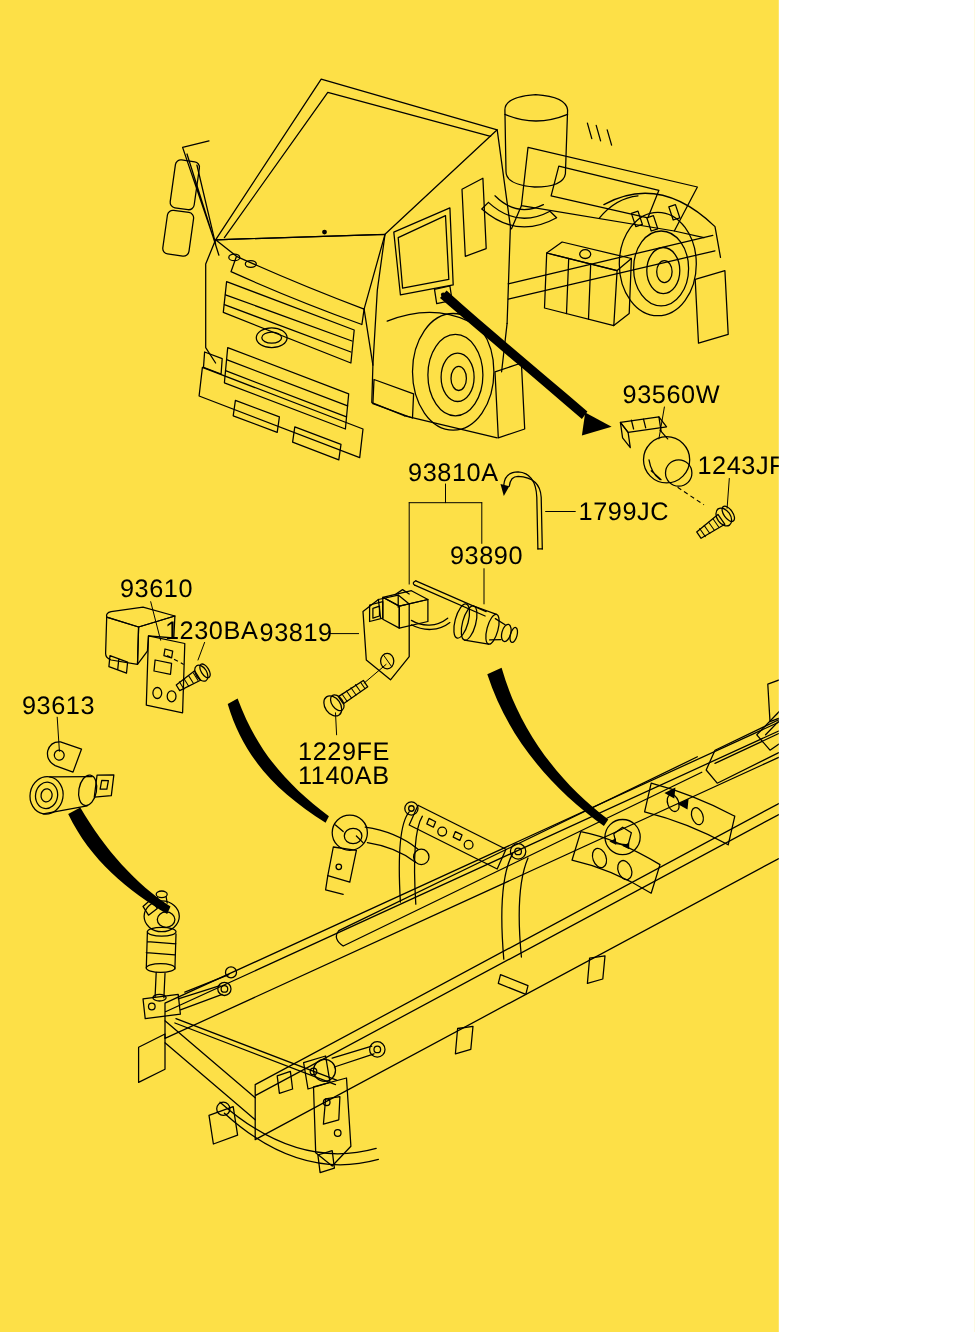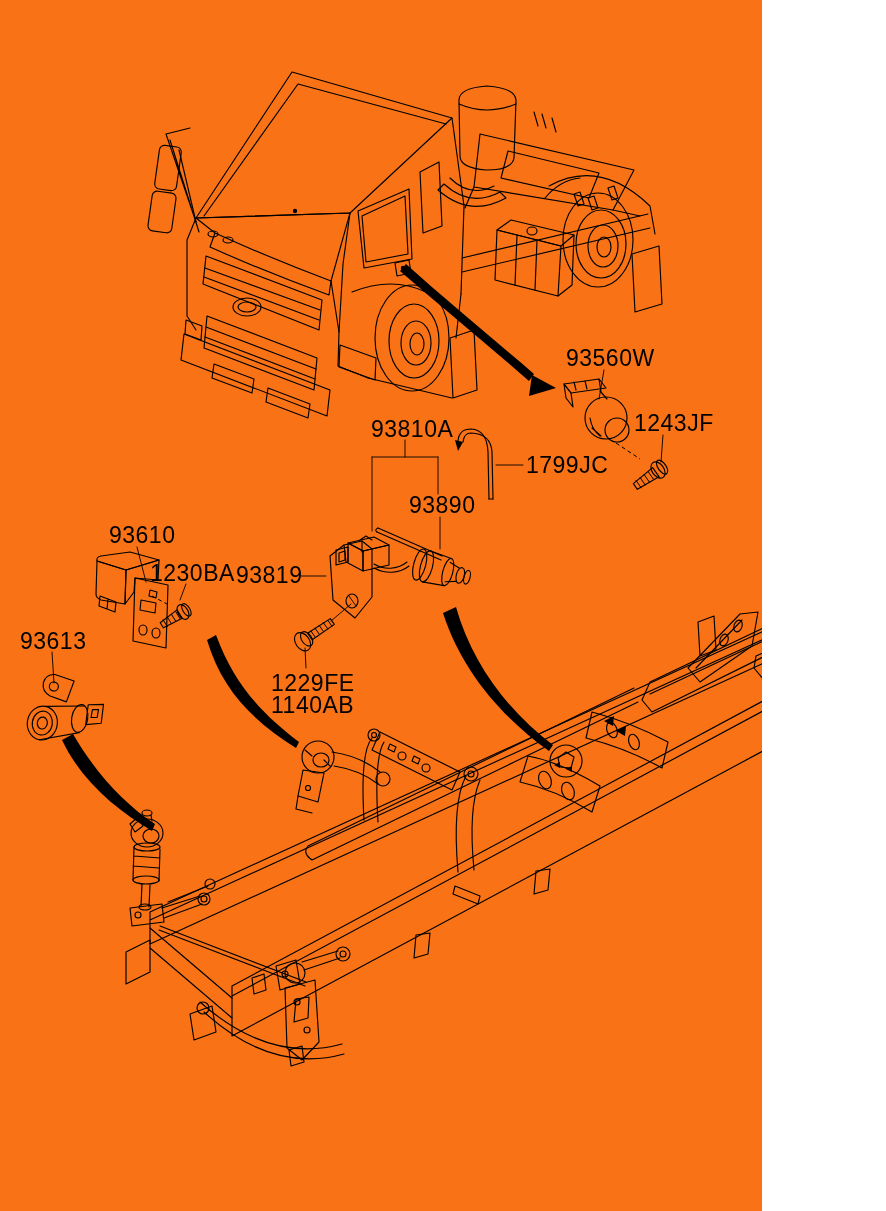--- a/index.html
+++ b/index.html
@@ -1,16 +1,16 @@
 <!DOCTYPE html>
 <html><head>
 <meta charset="utf-8">
 <style>
   html,body{margin:0;padding:0;background:#fff;}
-  .stage{position:relative;width:762px;height:1211px;background:#f97316;overflow:hidden;}
+  .stage{position:relative;width:708px;height:1211px;background:#fde047;overflow:hidden;}
   svg{display:block;}
   .ln{fill:none;stroke:#000;stroke-width:1.15;stroke-linecap:round;stroke-linejoin:round;}
   .lnthin{fill:none;stroke:#000;stroke-width:0.9;stroke-linecap:round;}
   .dash{fill:none;stroke:#000;stroke-width:1;stroke-dasharray:4 3;}
   .fl{fill:#000;stroke:none;}
   .lbl{font-family:"Liberation Sans",sans-serif;font-size:23px;fill:#000;letter-spacing:0.5px;}
 </style>
 </head>
 <body>
 

